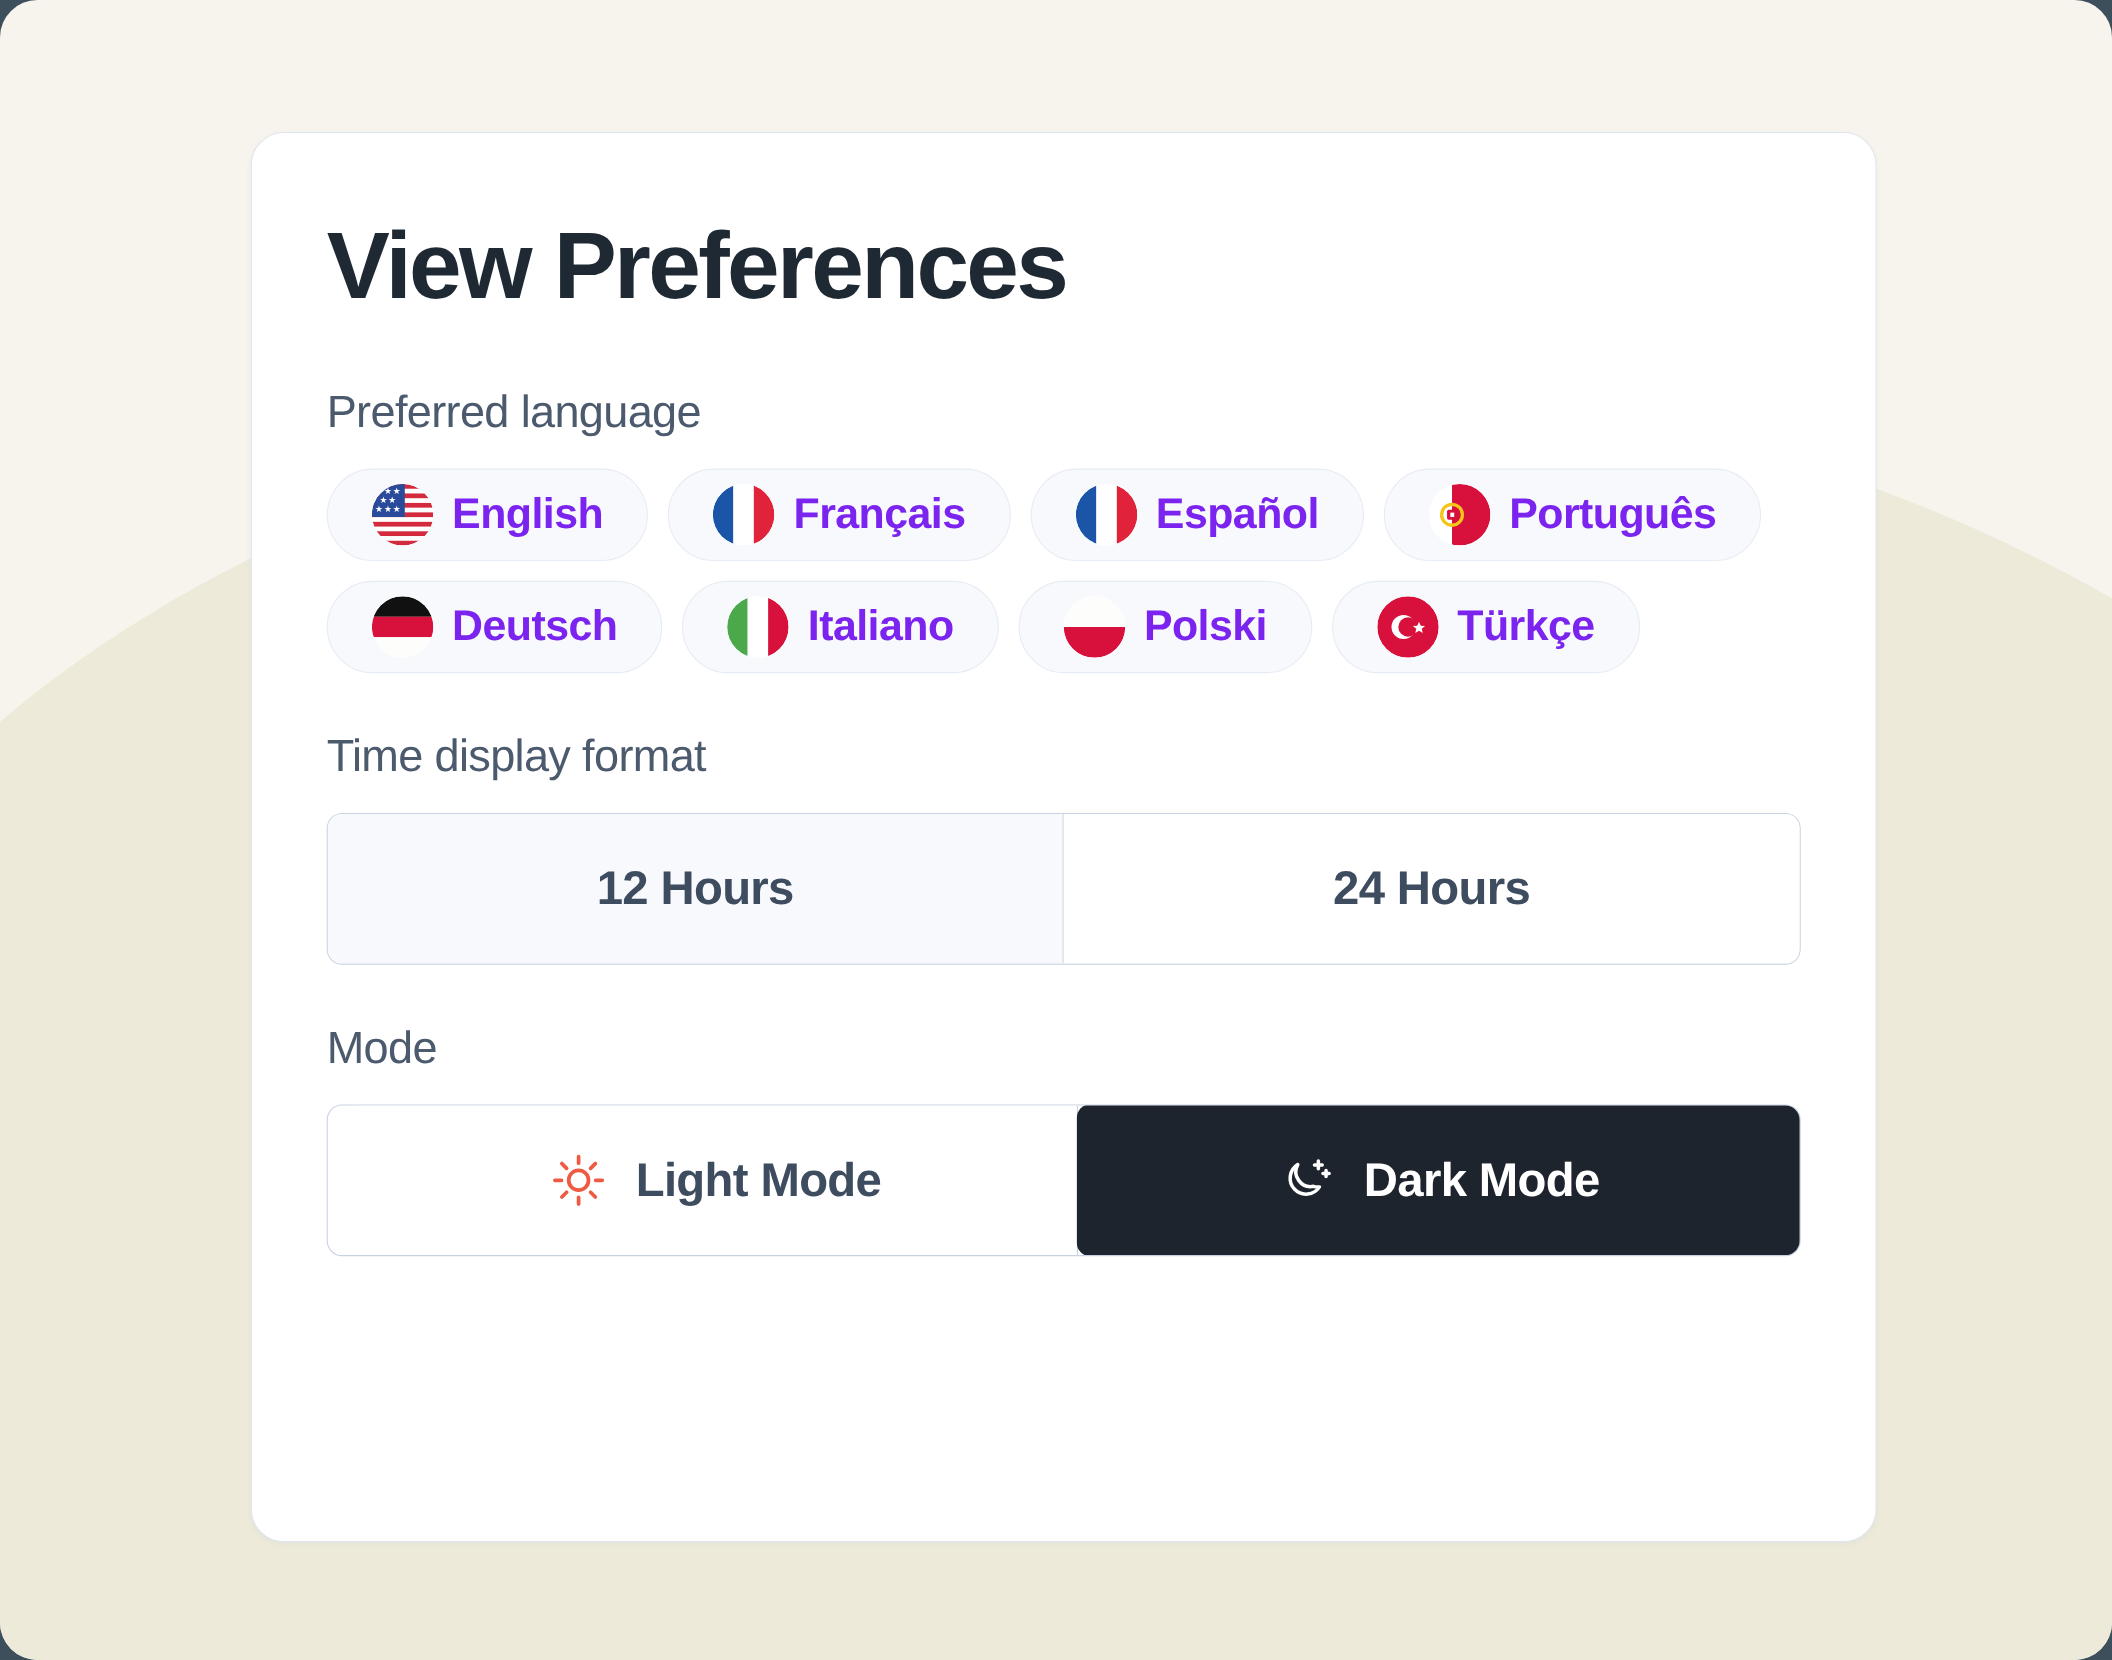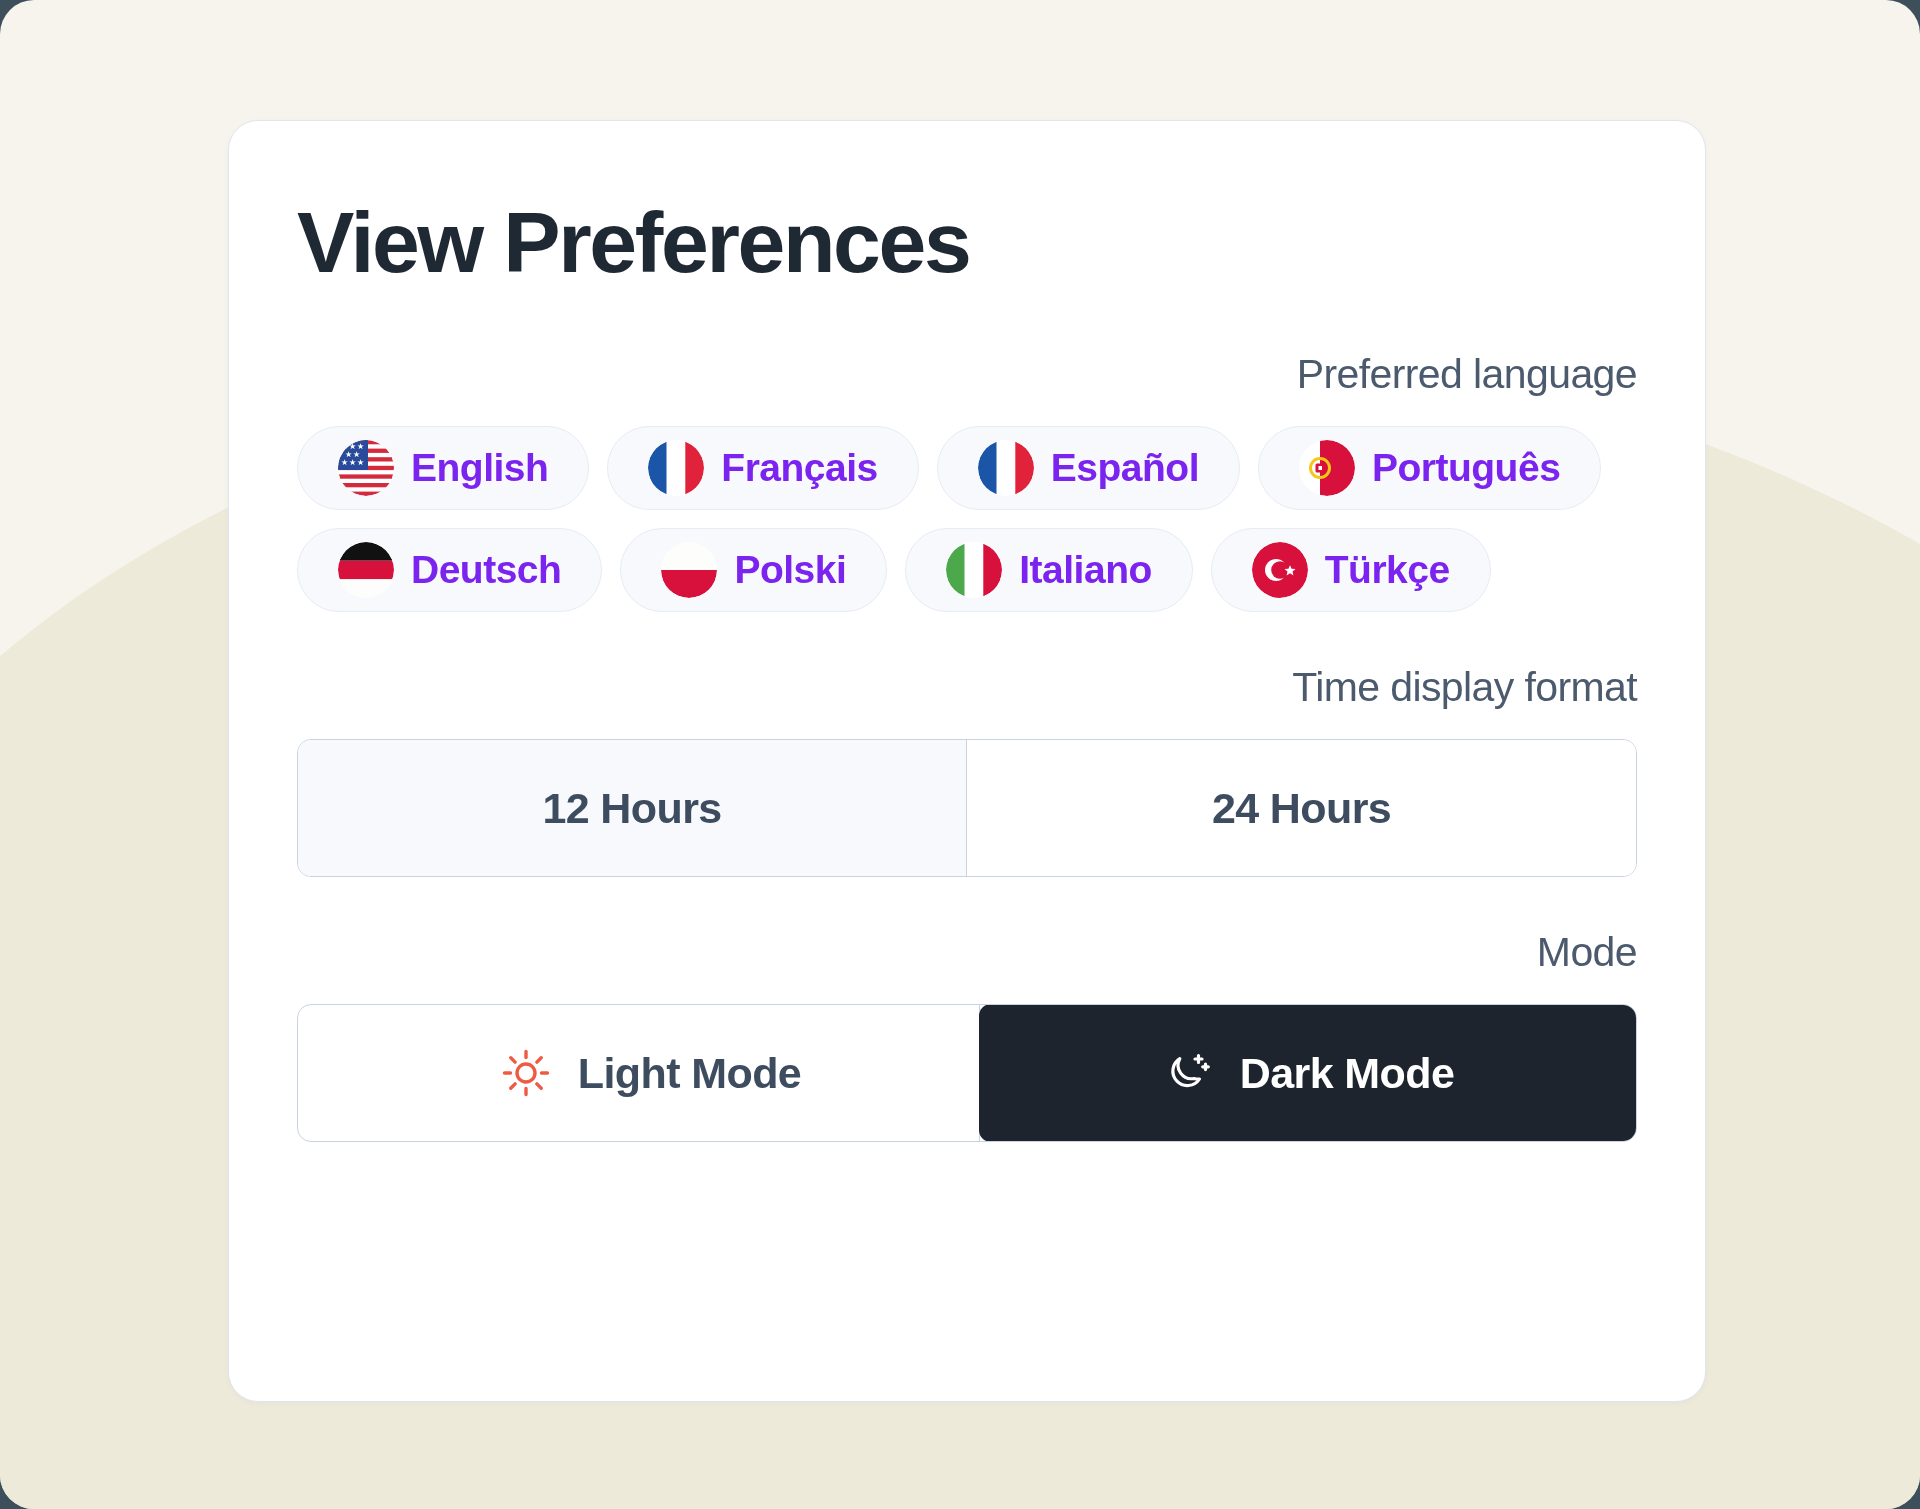--- a/index.html
+++ b/index.html
@@ -54,21 +54,20 @@
     line-height: 1;
     margin-bottom: 66px;
   }
 
   .section-label {
     font-size: 41px;
     font-weight: 400;
     color: #4c5a6e;
     letter-spacing: -0.6px;
     margin-bottom: 28px;
-    text-align: right;
   }
 
   
   #language-chips {
     display: flex;
     flex-wrap: wrap;
     gap: 18px 18px;
     margin-bottom: 52px;
     max-width: 1310px;
   }
@@ -269,49 +268,49 @@
             </g>
           </svg>
         </span>
         <span class="chip-label">Deutsch</span>
       </div>
 
       <div class="lang-chip">
         <span class="flag">
           <svg viewBox="0 0 56 56" width="56" height="56" aria-hidden="true">
             <defs>
-                <clipPath id="cPL">
-                  <circle cx="28" cy="28" r="28"></circle>
-                </clipPath>
-              </defs>
-            <g clip-path="url(#cPL)">
-              <rect y="0" width="56" height="28" fill="#fdfdfb"></rect>
-              <rect y="28" width="56" height="28" fill="#d7113b"></rect>
-            </g>
-          </svg>
-        </span>
-        <span class="chip-label">Polski</span>
-      </div>
-
-      <div class="lang-chip">
-        <span class="flag">
-          <svg viewBox="0 0 56 56" width="56" height="56" aria-hidden="true">
-            <defs>
                 <clipPath id="cIT">
                   <circle cx="28" cy="28" r="28"></circle>
                 </clipPath>
               </defs>
             <g clip-path="url(#cIT)">
               <rect x="0" width="18.7" height="56" fill="#4ba84b"></rect>
               <rect x="18.7" width="18.6" height="56" fill="#ffffff"></rect>
               <rect x="37.3" width="18.7" height="56" fill="#d7113b"></rect>
             </g>
           </svg>
         </span>
         <span class="chip-label">Italiano</span>
+      </div>
+
+      <div class="lang-chip">
+        <span class="flag">
+          <svg viewBox="0 0 56 56" width="56" height="56" aria-hidden="true">
+            <defs>
+                <clipPath id="cPL">
+                  <circle cx="28" cy="28" r="28"></circle>
+                </clipPath>
+              </defs>
+            <g clip-path="url(#cPL)">
+              <rect y="0" width="56" height="28" fill="#fdfdfb"></rect>
+              <rect y="28" width="56" height="28" fill="#d7113b"></rect>
+            </g>
+          </svg>
+        </span>
+        <span class="chip-label">Polski</span>
       </div>
 
       <div class="lang-chip">
         <span class="flag">
           <svg viewBox="0 0 56 56" width="56" height="56" aria-hidden="true">
             <defs>
                 <clipPath id="cTR">
                   <circle cx="28" cy="28" r="28"></circle>
                 </clipPath>
               </defs>

